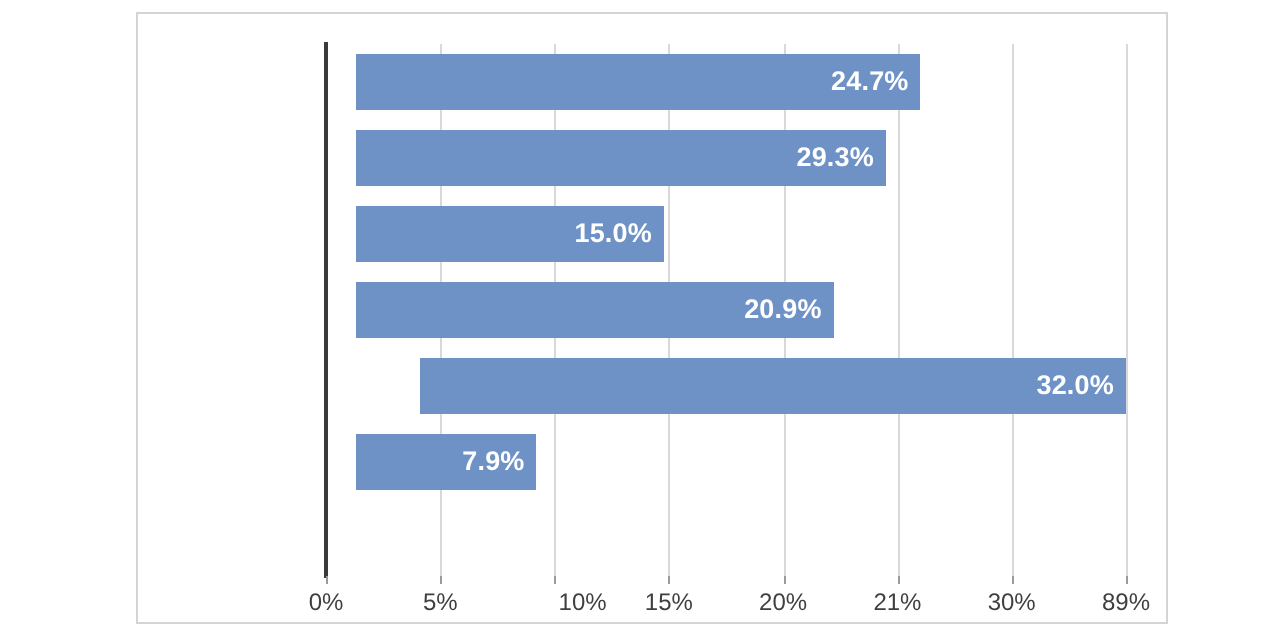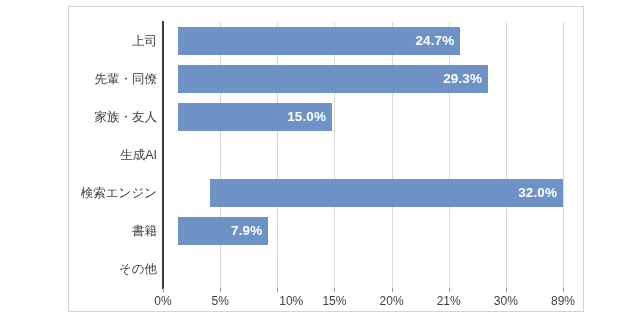--- a/index.html
+++ b/index.html
@@ -114,52 +114,48 @@
     font-size: 12px;
     color: #3f3f3f;
     white-space: nowrap;
   }
 </style>
 </head>
 <body>
 
 <div id="chart-frame">
 
-  <div id="category-axis">
-      <div class="cat-label" style="top: 13px;">上司</div>
-      <div class="cat-label" style="top: 51px;">先輩・同僚</div>
-      <div class="cat-label" style="top: 89px;">家族・友人</div>
-      <div class="cat-label" style="top: 127px;">生成AI</div>
-      <div class="cat-label" style="top: 165px;">検索エンジン</div>
-      <div class="cat-label" style="top: 203px;">書籍</div>
-      <div class="cat-label" style="top: 241px;">その他</div>
-    </div>
 
   <div id="plot">
     <div id="axis-line"></div>
   <div class="gridline" style="left: 57.1429px;"></div>
       <div class="gridline" style="left: 114.286px;"></div>
       <div class="gridline" style="left: 171.429px;"></div>
       <div class="gridline" style="left: 228.571px;"></div>
       <div class="gridline" style="left: 285.714px;"></div>
       <div class="gridline" style="left: 342.857px;"></div>
       <div class="gridline" style="left: 400px;"></div>
       <div class="bar-row" style="top: 4.94px; height: 28.12px;">
         <div class="bar" style="width: 282.286px; background: rgb(111, 146, 198);">
           <span class="bar-label" style="color: rgb(255, 255, 255);">24.7%</span>
         </div>
       </div>
       <div class="bar-row" style="top: 42.94px; height: 28.12px;">
-        <div class="bar" style="width: 310px; background: rgb(111, 146, 198); text-align: center;">
+        <div class="bar" style="width: 265px; background: rgb(111, 146, 198); text-align: center;">
           <span class="bar-label" style="color: rgb(255, 255, 255);">29.3%</span>
         </div>
       </div>
       <div class="bar-row" style="top: 80.94px; height: 28.12px;">
         <div class="bar" style="width: 154px; background: rgb(111, 146, 198);">
           <span class="bar-label" style="color: rgb(255, 255, 255);">15.0%</span>
+        </div>
+      </div>
+      <div class="bar-row" style="top: 118.94px; height: 28.12px;">
+        <div class="bar" style="width: 238.857px; background: rgb(111, 146, 198);">
+          <span class="bar-label" style="color: rgb(255, 255, 255);">20.9%</span>
         </div>
       </div>
       <div class="bar-row" style="top: 156.94px; height: 28.12px;">
         <div class="bar" style="width: 365.714px; background: rgb(111, 146, 198); margin-left: 32px;">
           <span class="bar-label" style="color: rgb(255, 255, 255);">32.0%</span>
         </div>
       </div>
       <div class="bar-row" style="top: 194.94px; height: 28.12px;">
         <div class="bar" style="width: 90.2857px; background: rgb(111, 146, 198);">
           <span class="bar-label" style="color: rgb(255, 255, 255);">7.9%</span>

